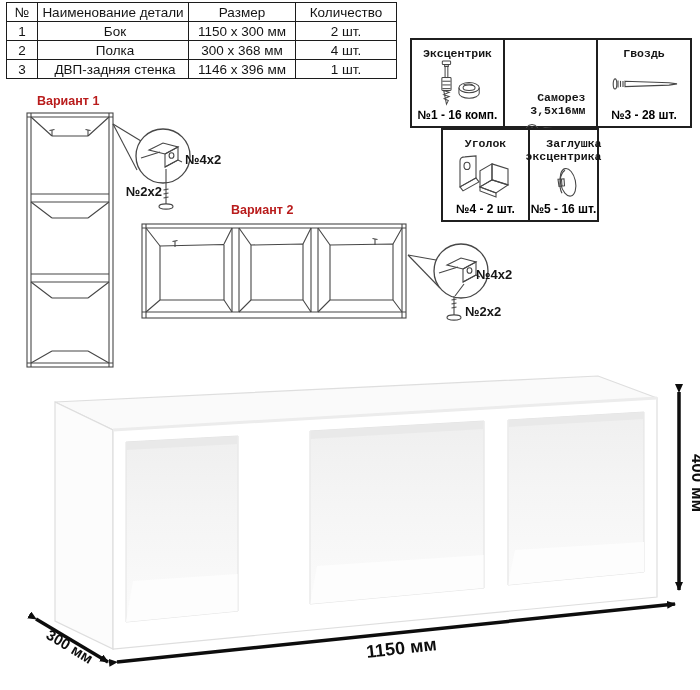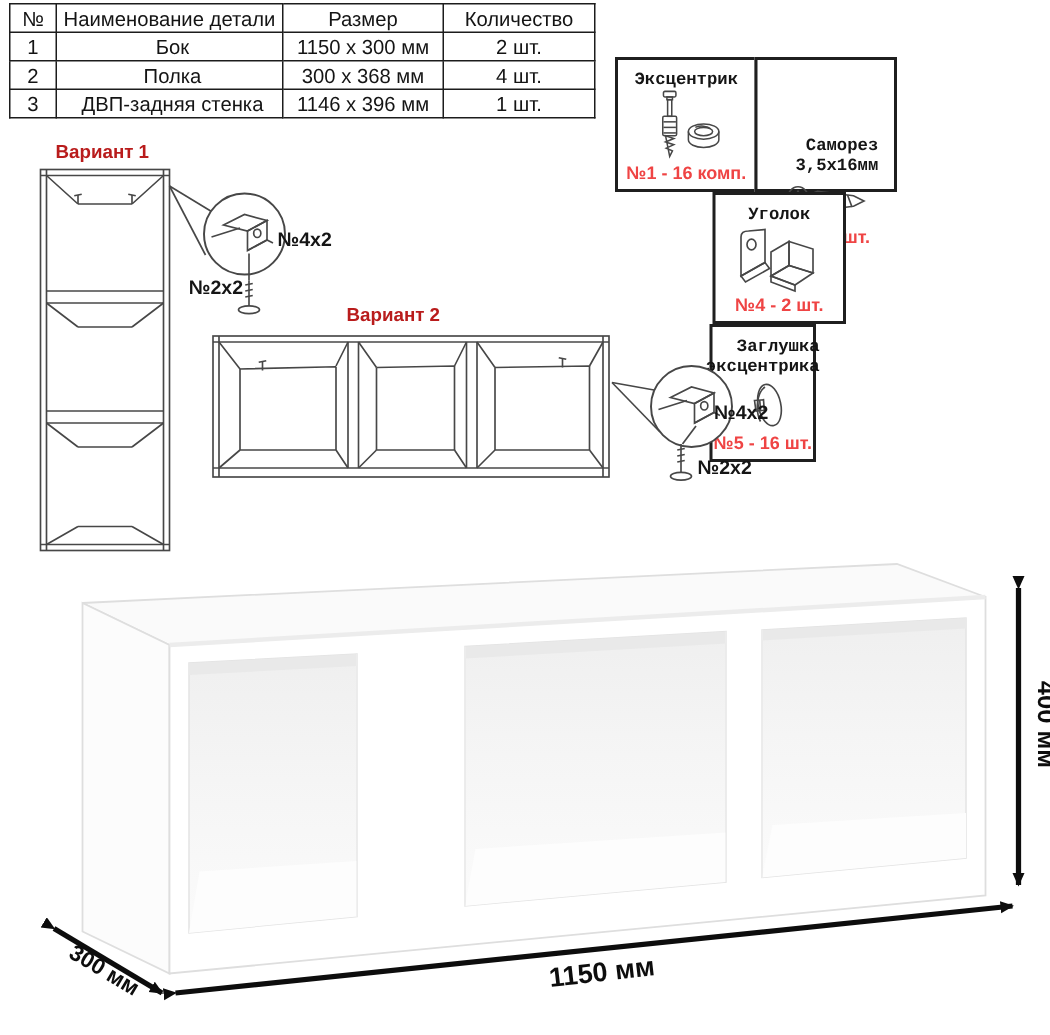--- a/index.html
+++ b/index.html
@@ -14,21 +14,21 @@
   table.parts .c-num{width:22px;} table.parts .c-name{width:142px;}
   table.parts .c-size{width:98px;} table.parts .c-qty{width:92px;}
   
   .hwrow{position:absolute;display:flex;}
   .hwcell{box-sizing:border-box;border:2px solid #1f1f1f;background:#fff;
           display:flex;flex-direction:column;align-items:center;}
   .hwcell + .hwcell{margin-left:-2px;}
   .hwname{font-size:11.5px;font-weight:bold;text-align:right;line-height:1.15;
           padding-top:7px;color:#151515;font-family:Liberation Mono, monospace;}
   .hwicon{flex:1 1 auto;}
-  .hwcount{font-size:12px;font-weight:bold;padding-bottom:4px;color:#ef4444;white-space:nowrap;}
+  .hwcount{font-size:12px;font-weight:bold;padding-bottom:4px;color:#000000;white-space:nowrap;}
   .vtitle{position:absolute;font-size:12.5px;font-weight:bold;color:#b91c1c;}
   svg{position:absolute;overflow:visible;}
   .lbl{font-size:13px;font-weight:bold;fill:#151515;}
   .dim{font-weight:bold;fill:#0d0d0d;}
   .ln{stroke:#474747;stroke-width:1.1;fill:none;}
   .ln2{stroke:#474747;stroke-width:1.3;fill:#ffffff;}
 </style>
 </head>
 <body>
 
@@ -92,23 +92,36 @@
           <path d="M13,10.5 l2.5,4.5 l-5,0 Z M13,23.5 l2.5,-4.5 l-5,0 Z M6.5,17 l4.5,-1.5 l0,3 Z M19.5,17 l-4.5,-1.5 l0,3 Z"></path>
           <path d="M20,13 L26,10.5 L50,13.5 L57,17 L50,20.5 L26,23.5 L20,21 Z"></path>
           <line x1="28" y1="10.8" x2="31" y2="23.2"></line>
           <line x1="34" y1="11.4" x2="37" y2="22.6"></line>
           <line x1="40" y1="12.2" x2="43" y2="21.8"></line>
           <line x1="46" y1="13" x2="49" y2="21"></line>
         </g>
       </svg>
       <div class="hwcount">№2 - 2 шт.</div>
     </div>
+    <div class="hwcell" style="width:96px;">
+      <div class="hwname">Гвоздь</div>
+      <svg class="hwicon" style="position:static" width="74" height="30" viewBox="0 0 74 30">
+        <g class="ln">
+          <ellipse cx="8" cy="15" rx="1.8" ry="5"></ellipse>
+          <line x1="11" y1="11.5" x2="11" y2="18.5"></line>
+          <line x1="13.5" y1="12" x2="13.5" y2="18"></line>
+          <line x1="16" y1="12" x2="16" y2="18"></line>
+          <path d="M18,12.3 L62,13.8 L70,15 L62,16.2 L18,17.7 Z"></path>
+        </g>
+      </svg>
+      <div class="hwcount">№3 - 28 шт.</div>
+    </div>
   </div>
 
-  <div class="hwrow" style="left:475px;top:128px;width:176px;height:94px;flex-direction:column;">
+  <div class="hwrow" style="left:441px;top:128px;width:176px;height:94px;">
     <div class="hwcell" style="width:89px;">
       <div class="hwname">Уголок</div>
       <svg class="hwicon" style="position:static" width="68" height="46" viewBox="0 0 68 46">
         <g class="ln">
           <path d="M8,8 Q8,4 13,4 L24,3 L24,25 L8,34 Z"></path>
           <ellipse cx="15" cy="13" rx="3" ry="3.6"></ellipse>
           <path d="M8,34 L24,25 L27,29 L11,38 Z"></path>
           <path d="M40,11 L56,16 L56,32 L40,27 Z"></path>
           <path d="M40,11 L40,27 L28,34 L28,18 Z"></path>
           <path d="M28,34 L40,27 L56,32 L44,40 Z"></path>

